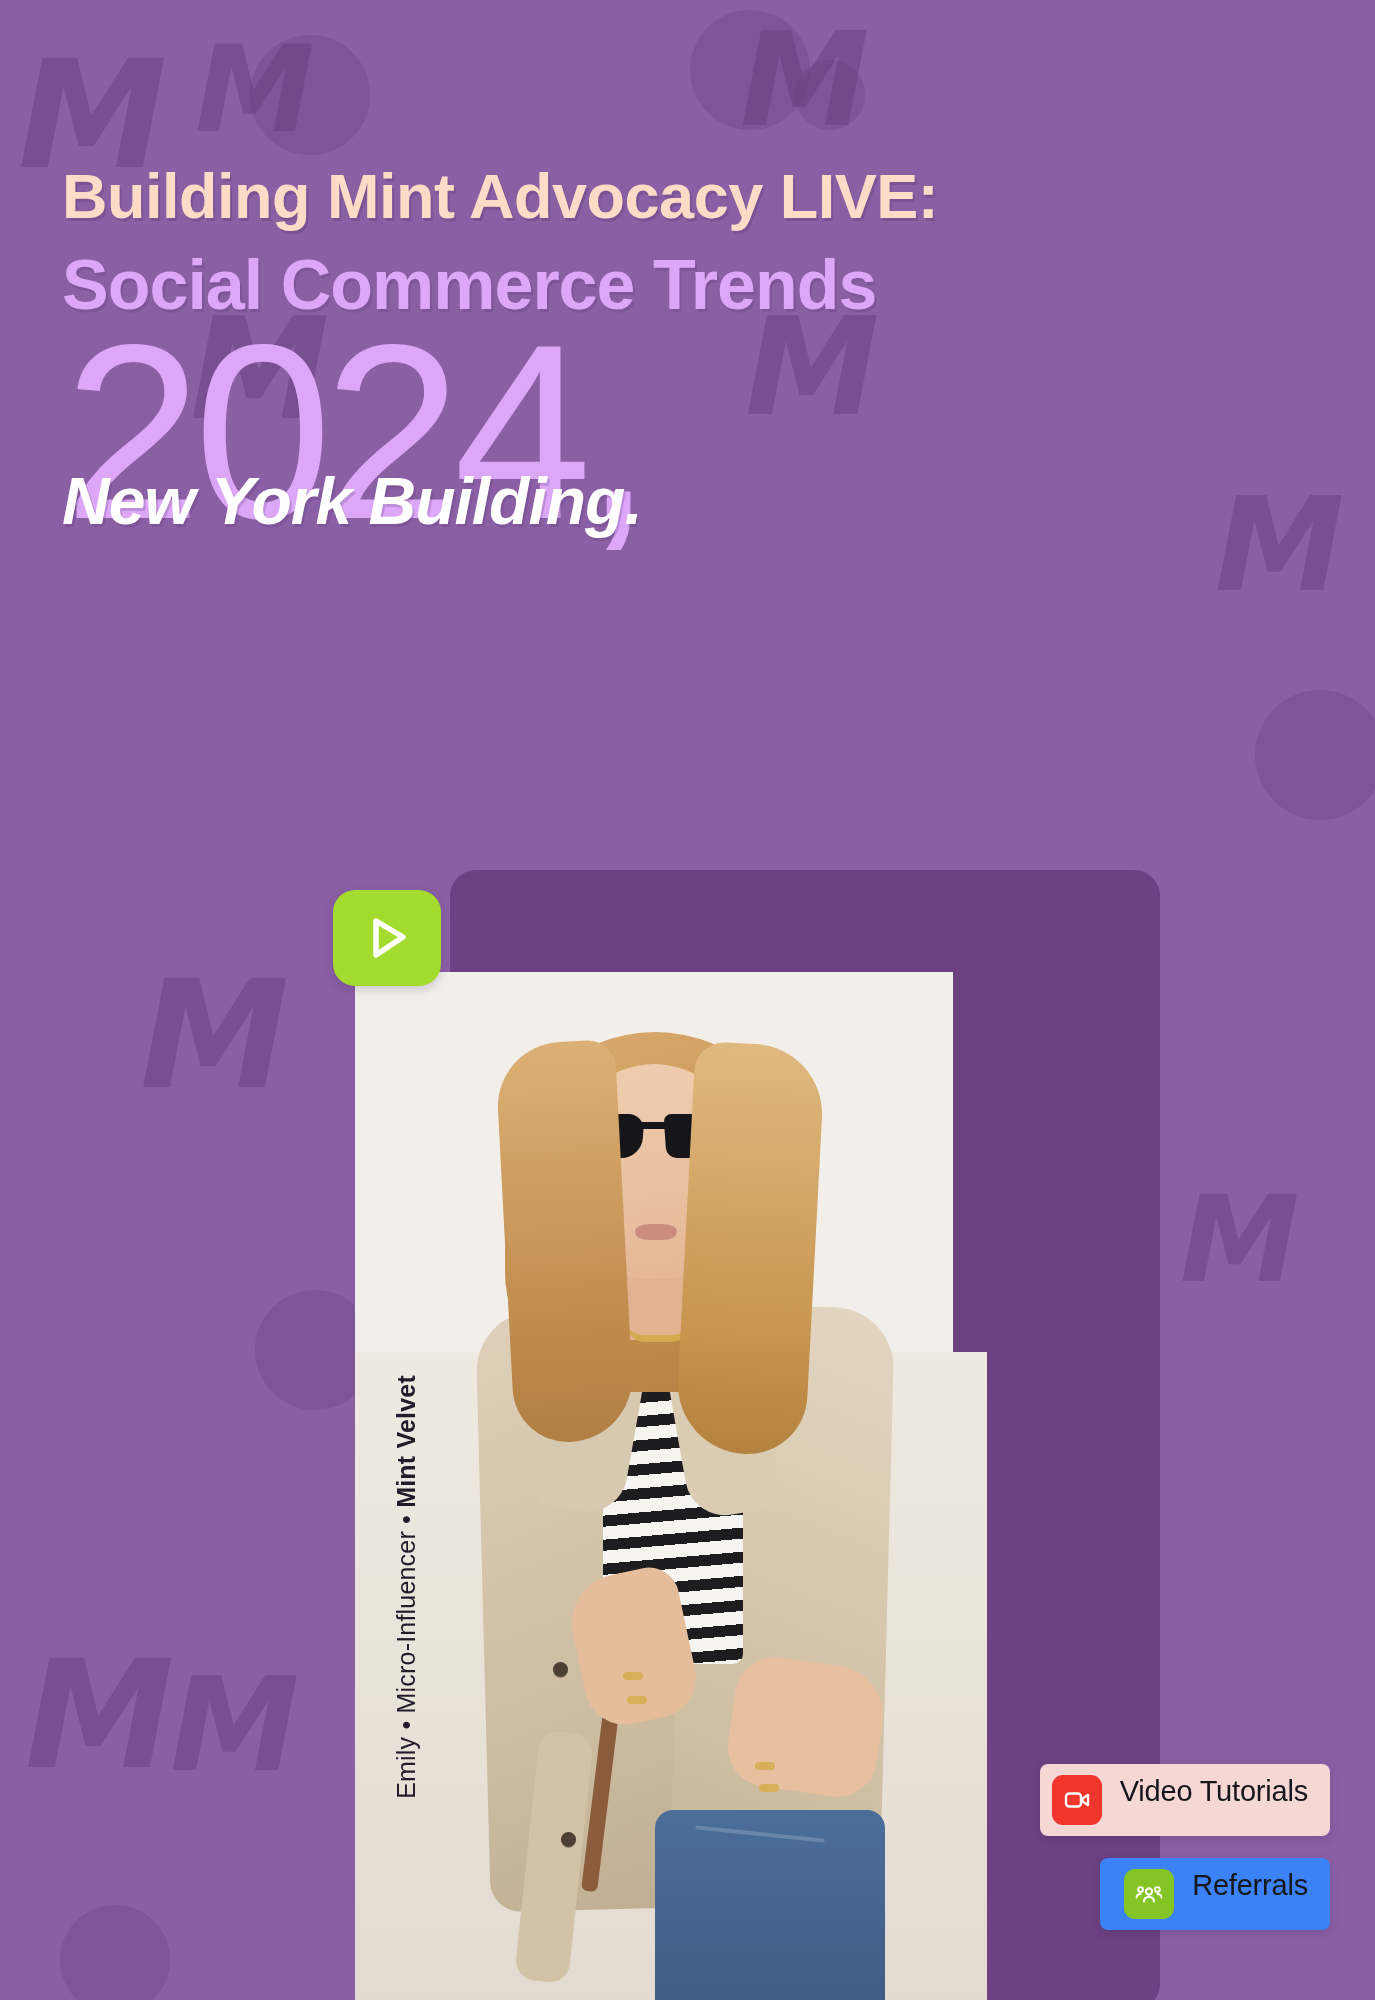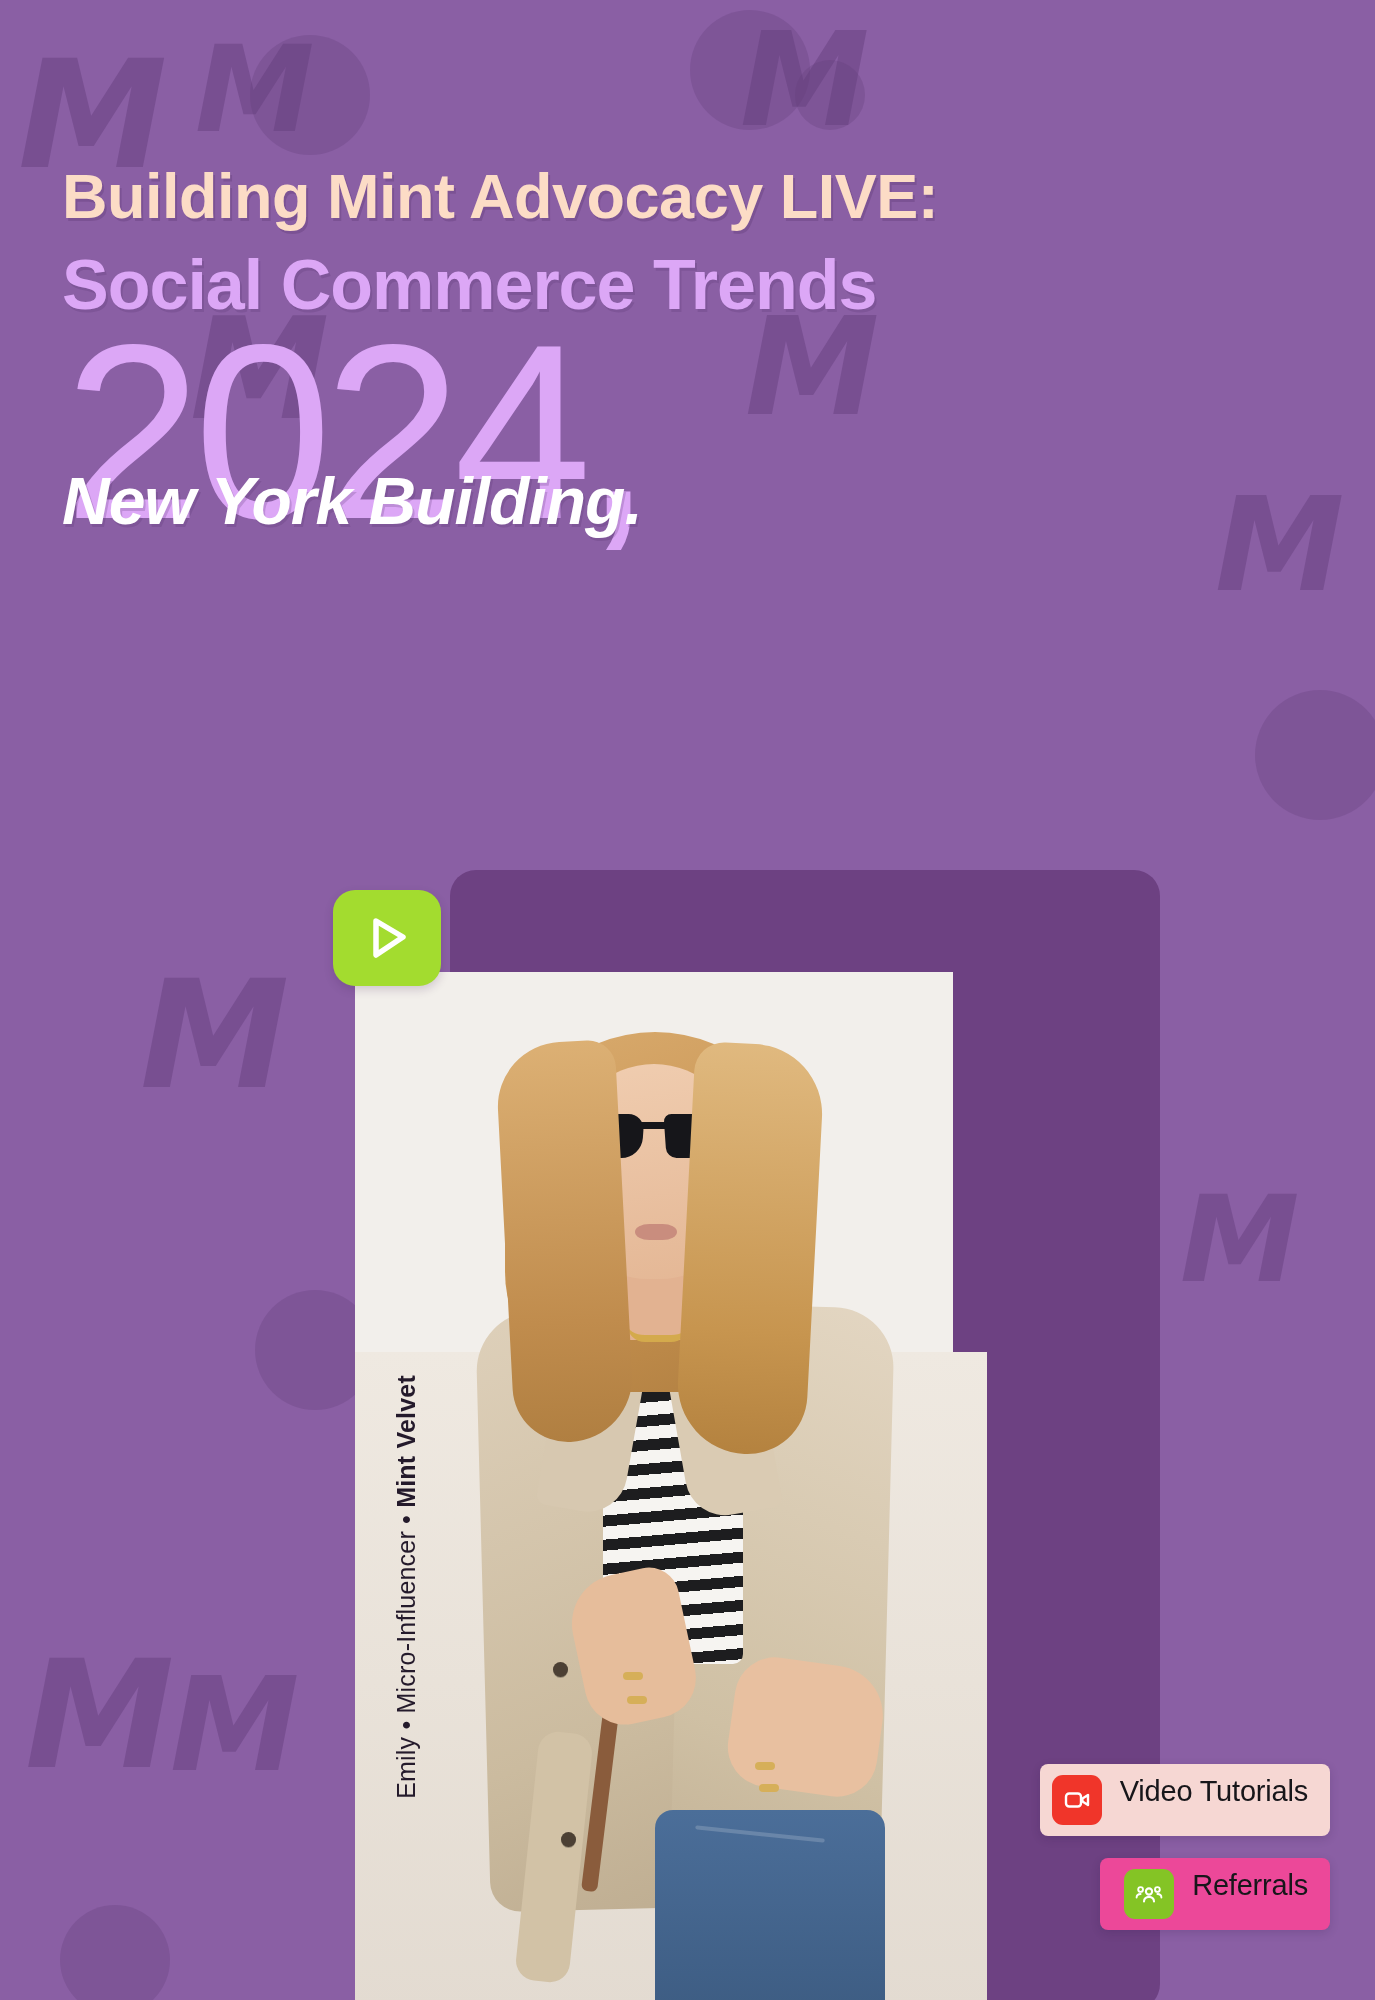--- a/index.html
+++ b/index.html
@@ -399,21 +399,21 @@
     <div class="badge" style="background:#f6d7d3;">
       <span class="bicon" style="background:#f0352a;">
         <svg width="30" height="30" viewBox="0 0 30 30">
           <rect x="4" y="8.5" width="15" height="13" rx="3.2" fill="none" stroke="#fff" stroke-width="2.4"></rect>
           <path d="M20.5 13.5 L26 10 L26 20 L20.5 16.5 Z" fill="none" stroke="#fff" stroke-width="2.4" stroke-linejoin="round"></path>
         </svg>
       </span>
       <span class="blabel">Video Tutorials</span>
     </div>
 
-    <div class="badge" style="background:#ec4899;padding-left:24px;">
+    <div class="badge" style="background:#3b82f6;padding-left:24px;">
       <span class="bicon" style="background:#84c425;">
         <svg width="30" height="30" viewBox="0 0 30 30">
           <circle cx="15" cy="12.5" r="3.1" fill="none" stroke="#fff" stroke-width="2.1"></circle>
           <path d="M10 22.5c0-2.8 2.2-4.6 5-4.6s5 1.8 5 4.6" fill="none" stroke="#fff" stroke-width="2.1" stroke-linecap="round"></path>
           <circle cx="6.6" cy="10.5" r="2.4" fill="none" stroke="#fff" stroke-width="1.9"></circle>
           <path d="M2.6 18.6c0-2.2 1.8-3.6 4-3.6" fill="none" stroke="#fff" stroke-width="1.9" stroke-linecap="round"></path>
           <circle cx="23.4" cy="10.5" r="2.4" fill="none" stroke="#fff" stroke-width="1.9"></circle>
           <path d="M27.4 18.6c0-2.2-1.8-3.6-4-3.6" fill="none" stroke="#fff" stroke-width="1.9" stroke-linecap="round"></path>
         </svg>
       </span>

